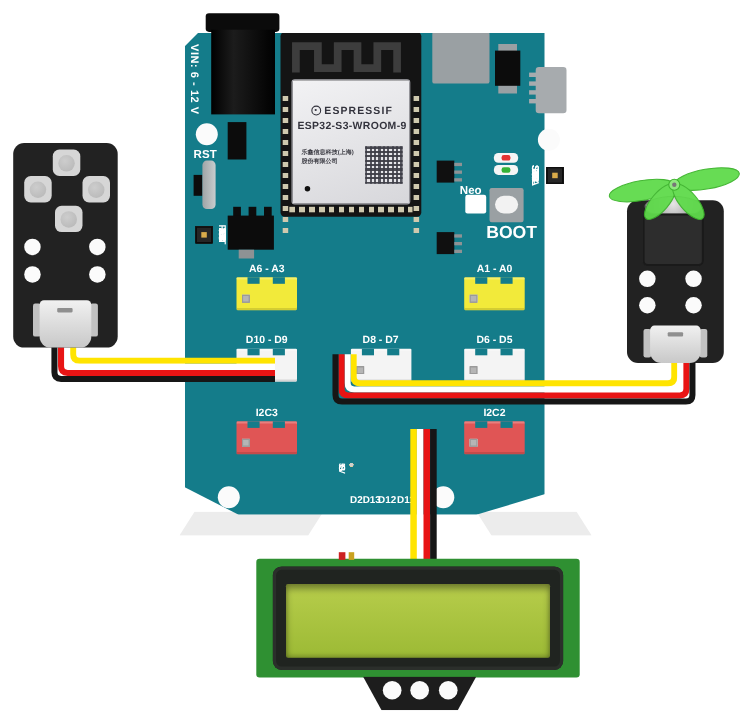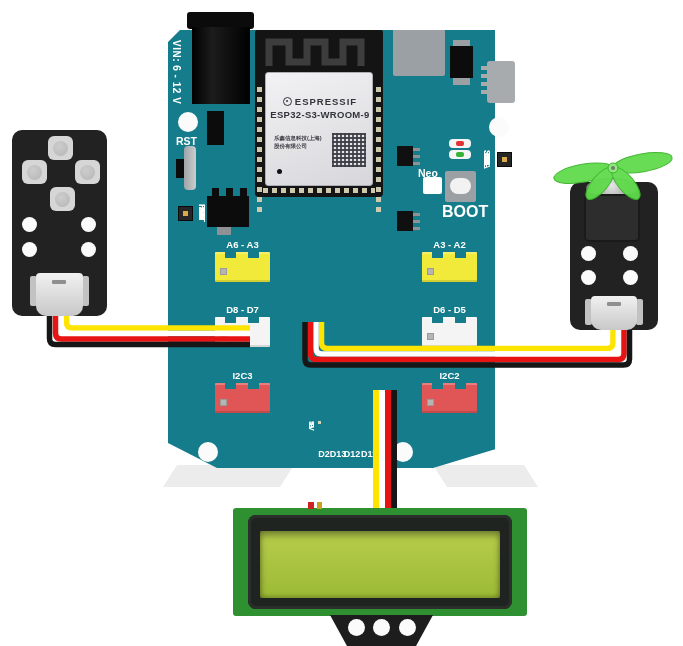--- a/index.html
+++ b/index.html
@@ -411,34 +411,47 @@
               <div class="notch n2"></div>
               <div class="conn-pins">
                 <div class="conn-pin"></div>
                 <div class="conn-pin"></div>
                 <div class="conn-pin"></div>
                 <div class="conn-pin"></div>
               </div>
             </div>
           </div>
           <div class="conn" style="position: relative;">
-            <div class="conn-label">A3 - A2</div>
+            <div class="conn-label">A1 - A0</div>
             <div class="conn-body yellow">
               <div class="notch n1"></div>
               <div class="notch n2"></div>
               <div class="conn-pins">
                 <div class="conn-pin"></div>
                 <div class="conn-pin"></div>
                 <div class="conn-pin"></div>
                 <div class="conn-pin"></div>
               </div>
             </div>
           </div>
         </div>
       <div id="digital-row" class="conn-row">
+          <div class="conn" style="position: relative;">
+            <div class="conn-label">D10 - D9</div>
+            <div class="conn-body white">
+              <div class="notch n1"></div>
+              <div class="notch n2"></div>
+              <div class="conn-pins">
+                <div class="conn-pin"></div>
+                <div class="conn-pin"></div>
+                <div class="conn-pin"></div>
+                <div class="conn-pin"></div>
+              </div>
+            </div>
+          </div>
           <div class="conn" style="position: relative;">
             <div class="conn-label">D8 - D7</div>
             <div class="conn-body white">
               <div class="notch n1"></div>
               <div class="notch n2"></div>
               <div class="conn-pins">
                 <div class="conn-pin"></div>
                 <div class="conn-pin"></div>
                 <div class="conn-pin"></div>
                 <div class="conn-pin"></div>

